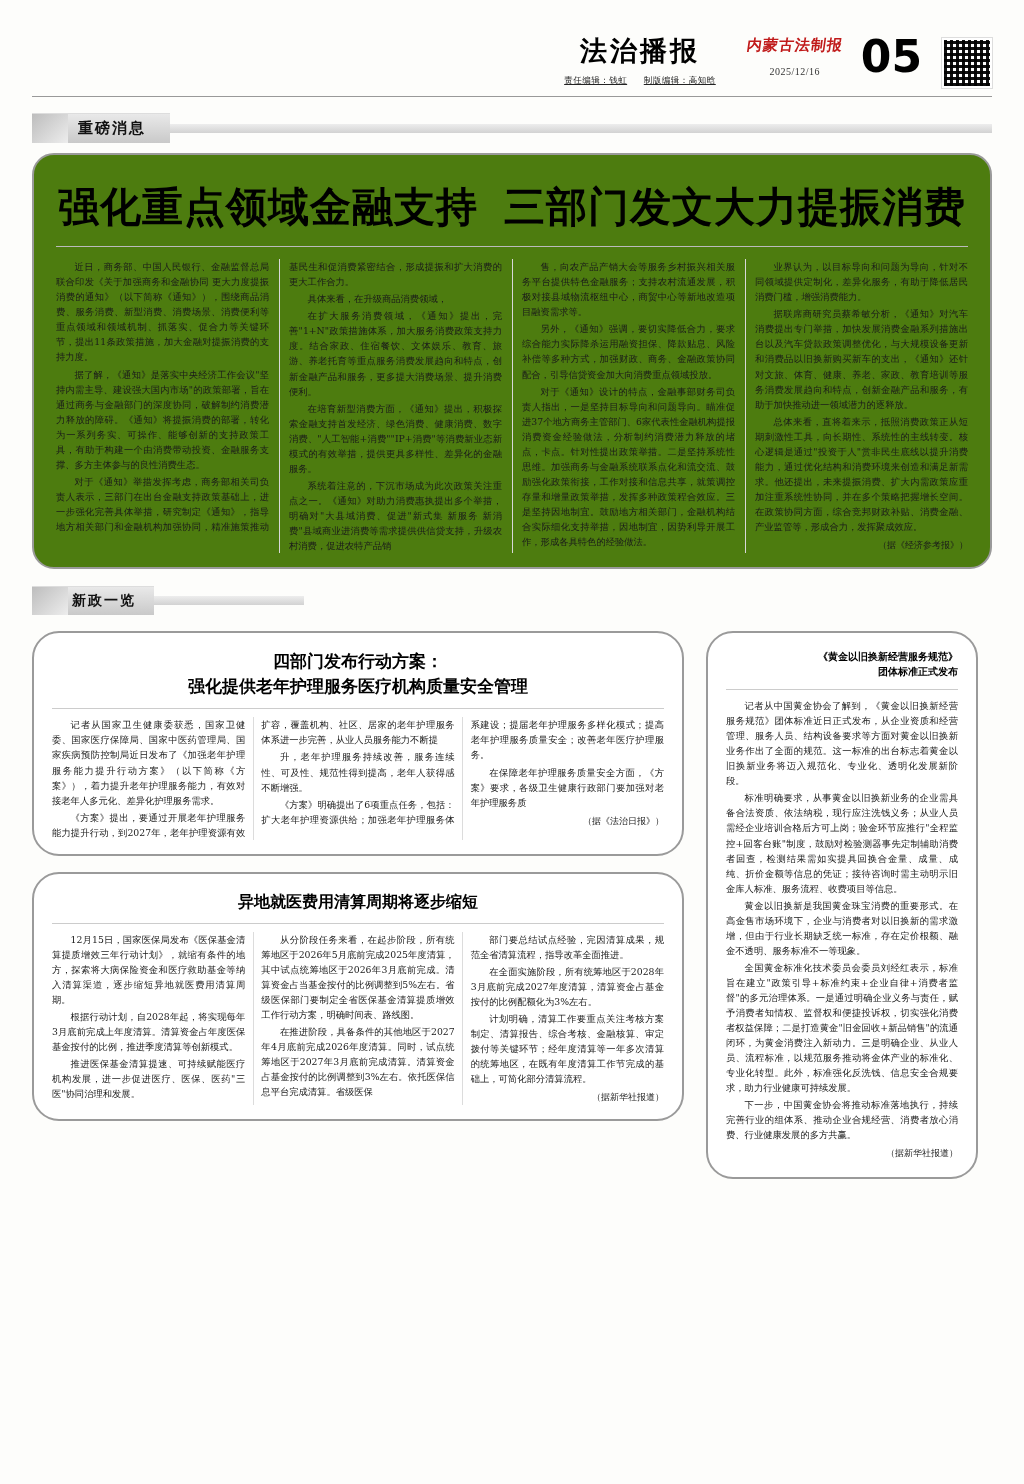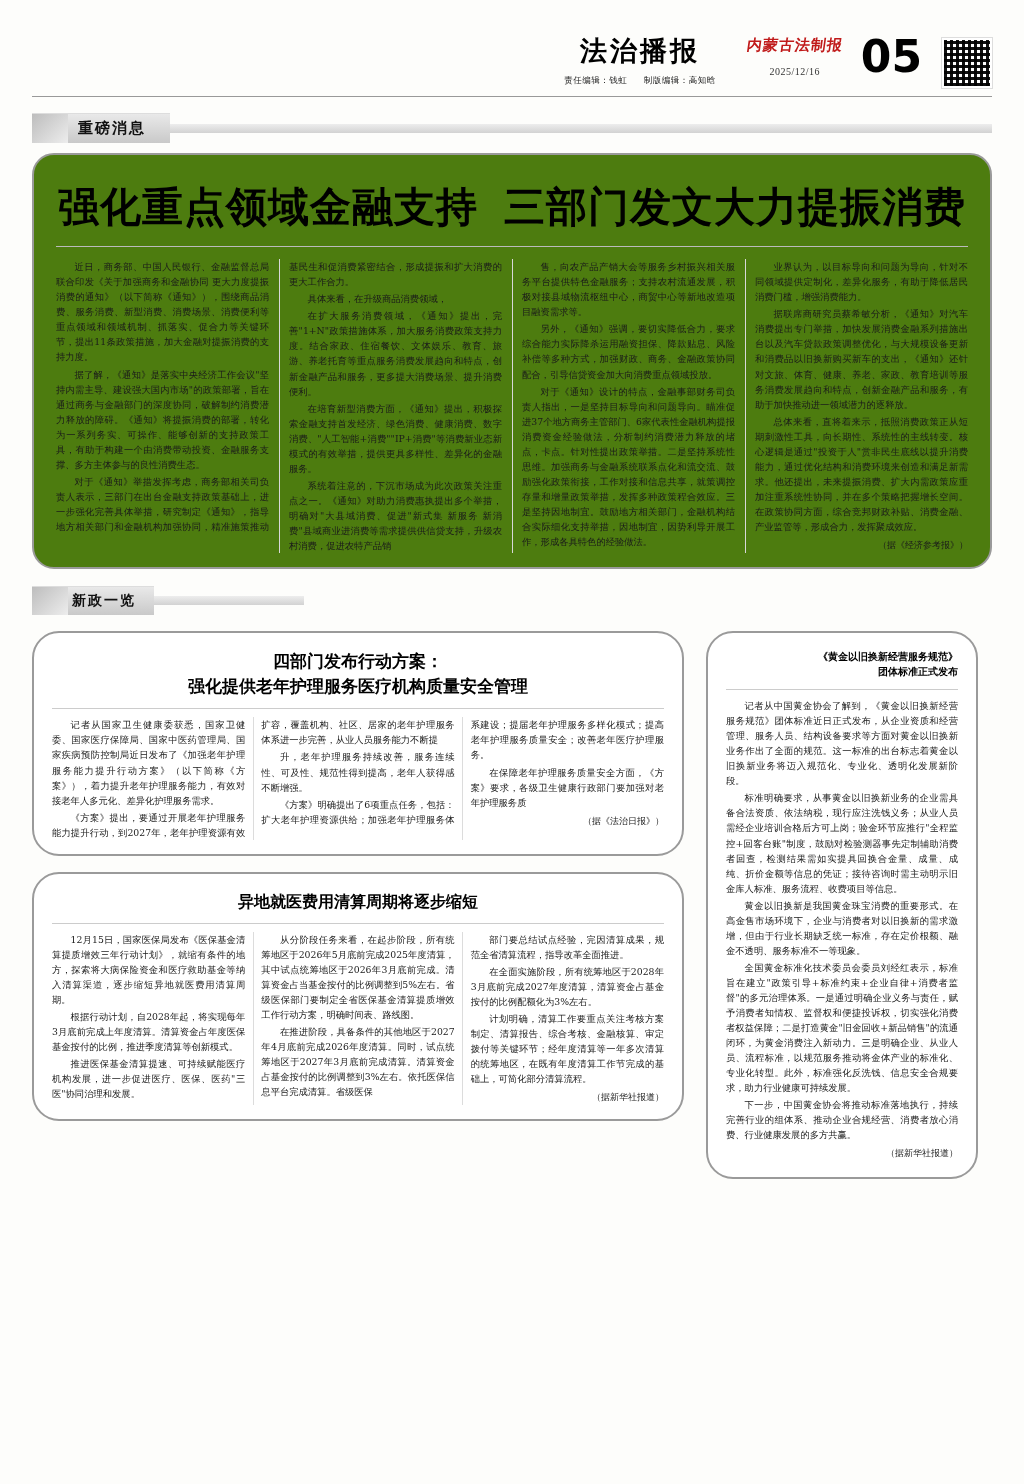--- a/index.html
+++ b/index.html
@@ -51,21 +51,21 @@
     color: #000;
     line-height: 1.1;
   }
   .mast-credits {
     margin-top: 9px;
     font-size: 8.5px;
     color: #222;
     letter-spacing: 0.5px;
     white-space: nowrap;
   }
-  .mast-credits span { margin: 0 7px; }
+  .mast-credits span { margin: 0 7px; text-decoration: underline; }
   .mast-right {
     text-align: center;
     padding-bottom: 2px;
   }
   .mast-logo {
     font-family: "DejaVu Serif", serif;
     font-size: 15px;
     font-weight: bold;
     color: #c01a1a;
     letter-spacing: 1px;

